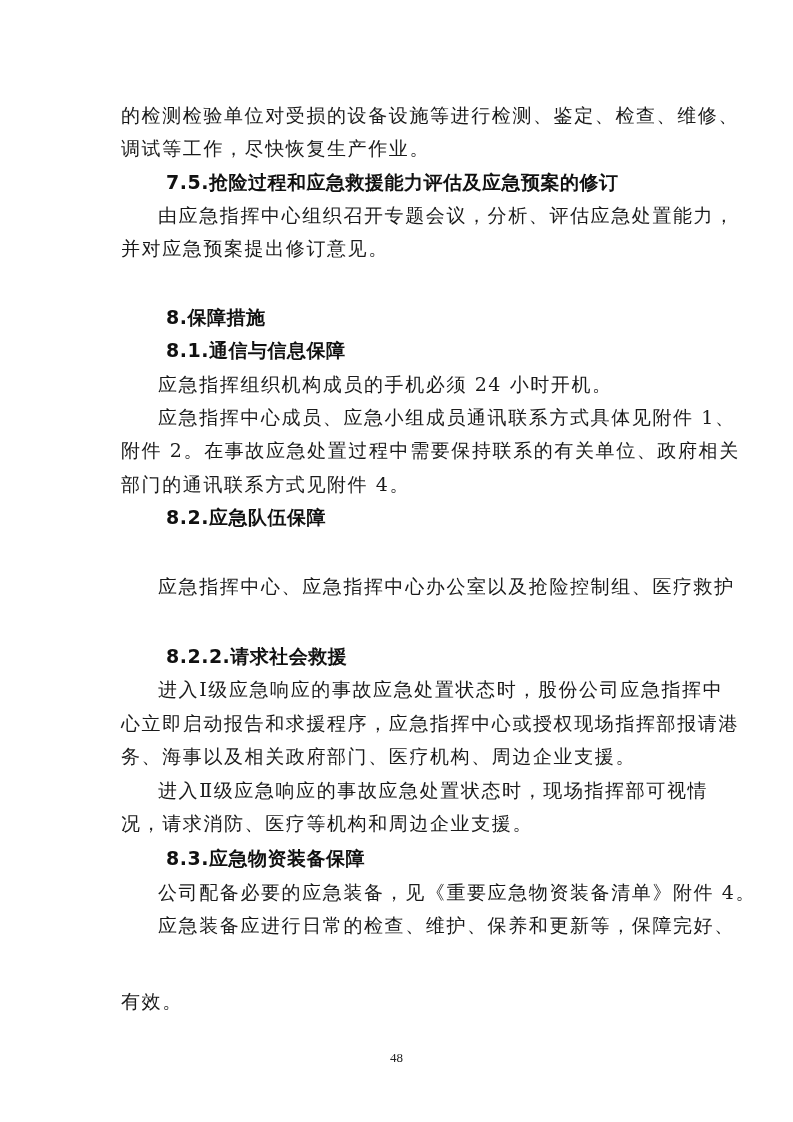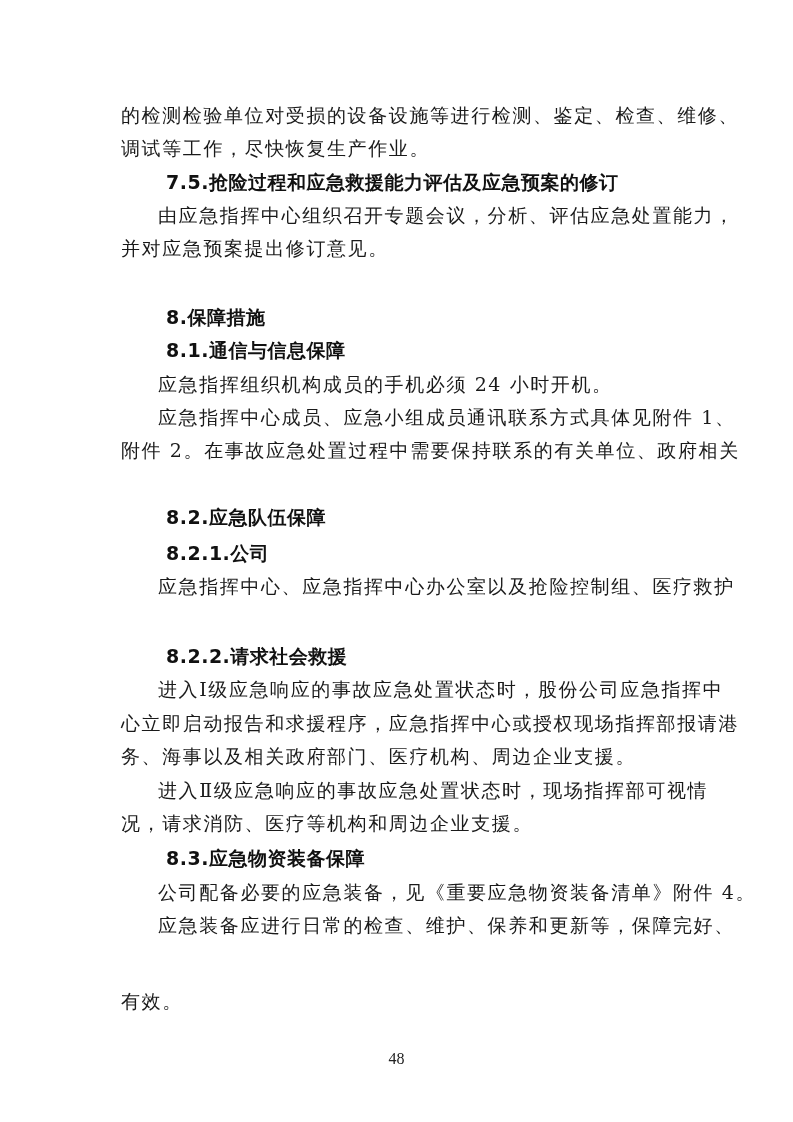--- a/index.html
+++ b/index.html
@@ -13,41 +13,41 @@
     font-size: 19px;
     line-height: 26px;
     color: #1a1a1a;
     white-space: nowrap;
     letter-spacing: 1.6px;
   }
   .ind { left: 158px; }
   .h { font-family: "DejaVu Sans", "Liberation Sans", sans-serif; font-weight: bold; color: #111; letter-spacing: 0.5px; margin-left: 8px; }
   .pnum {
     position: absolute; left: 0; width: 793px; top: 1050px; text-align: center;
-    font-family: "Liberation Serif", "DejaVu Serif", serif; font-size: 16px; color: #222;
+    font-family: "Liberation Serif", "DejaVu Serif", serif; font-size: 13px; color: #222;
   }
 </style>
 </head>
 <body>
 
 <div class="page">
   <div class="ln" style="top:102px">的检测检验单位对受损的设备设施等进行检测、鉴定、检查、维修、</div>
   <div class="ln" style="top:135px">调试等工作，尽快恢复生产作业。</div>
   <div class="ln ind h" style="top:169px">7.5.抢险过程和应急救援能力评估及应急预案的修订</div>
   <div class="ln ind" style="top:202px">由应急指挥中心组织召开专题会议，分析、评估应急处置能力，</div>
   <div class="ln" style="top:235px">并对应急预案提出修订意见。</div>
 
   <div class="ln ind h" style="top:304px">8.保障措施</div>
   <div class="ln ind h" style="top:337px">8.1.通信与信息保障</div>
   <div class="ln ind" style="top:371px">应急指挥组织机构成员的手机必须 24 小时开机。</div>
   <div class="ln ind" style="top:404px">应急指挥中心成员、应急小组成员通讯联系方式具体见附件 1、</div>
   <div class="ln" style="top:437px">附件 2。在事故应急处置过程中需要保持联系的有关单位、政府相关</div>
+  <div class="ln" style="top:471px">部门的通讯联系方式见附件 4。</div>
 
   <div class="ln ind h" style="top:504px">8.2.应急队伍保障</div>
-  <div class="ln ind h" style="top:540px">8.2.1.公司</div>
   <div class="ln ind" style="top:573px">应急指挥中心、应急指挥中心办公室以及抢险控制组、医疗救护</div>
 
   <div class="ln ind h" style="top:643px">8.2.2.请求社会救援</div>
   <div class="ln ind" style="top:676px">进入Ⅰ级应急响应的事故应急处置状态时，股份公司应急指挥中</div>
   <div class="ln" style="top:710px">心立即启动报告和求援程序，应急指挥中心或授权现场指挥部报请港</div>
   <div class="ln" style="top:743px">务、海事以及相关政府部门、医疗机构、周边企业支援。</div>
   <div class="ln" style="top:810px">况，请求消防、医疗等机构和周边企业支援。</div>
   <div class="ln ind" style="top:777px">进入Ⅱ级应急响应的事故应急处置状态时，现场指挥部可视情</div>
 
   <div class="ln ind h" style="top:845px">8.3.应急物资装备保障</div>

